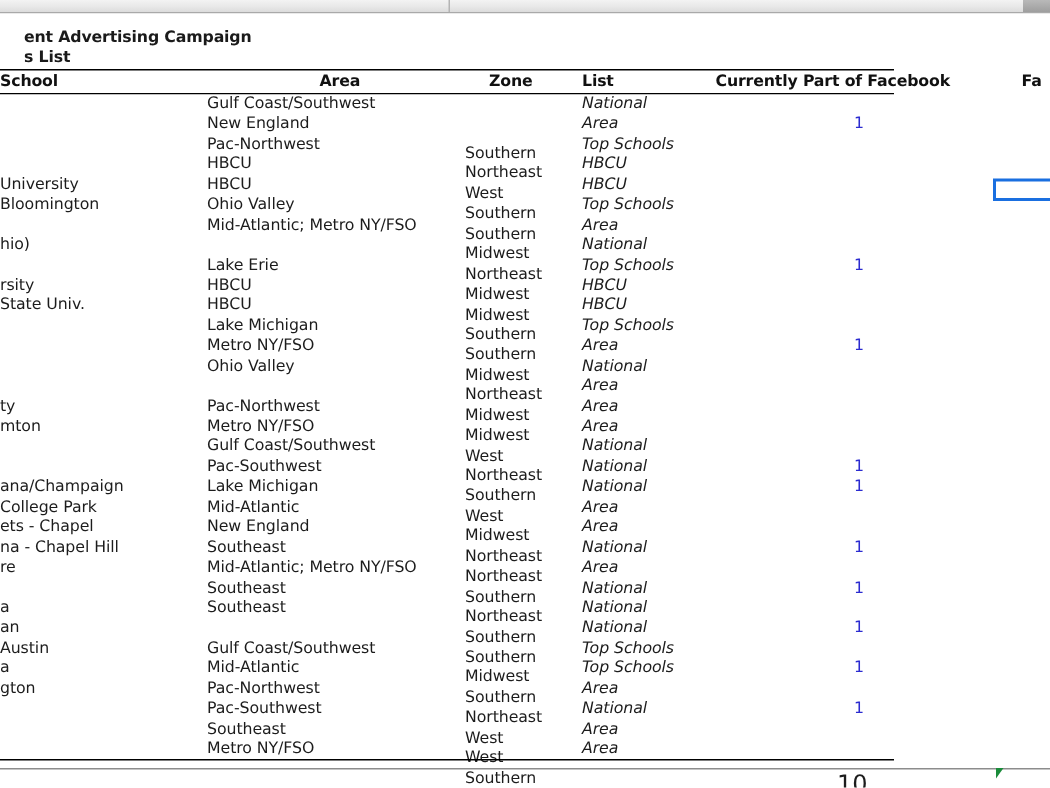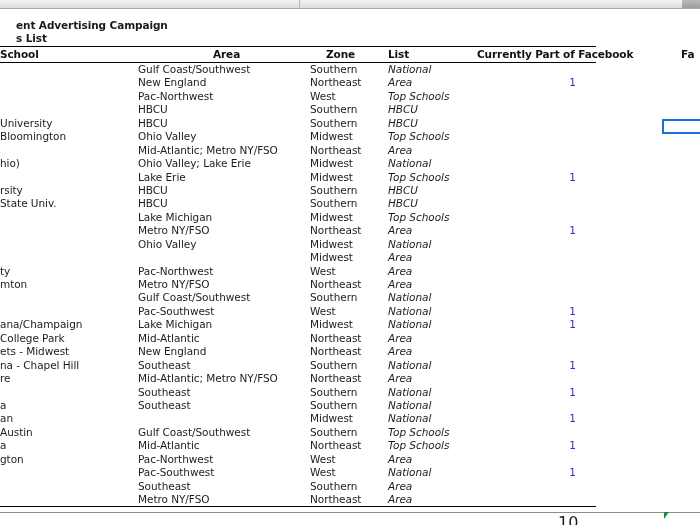--- a/index.html
+++ b/index.html
@@ -103,21 +103,21 @@
     position: absolute;
     top: 0;
     font-size: 10.5px;
     line-height: 13.45px;
     color: #1c1c1c;
     white-space: nowrap;
     letter-spacing: -0.05px;
   }
   .cell.school  { left: 0px;   }
   .cell.area    { left: 138px; }
-  .cell.zone    { left: 310px; }
+  .cell.zone    { left: 310px; margin-top: 33px; }
   .cell.group   { left: 388px; font-style: italic; }
   .cell.fb      { left: 560px; width: 16px; text-align: right;
                   color: #2b2bd0; }
 
   .tbl-bottom {
     position: relative;
     height: 0;
     border-top: 1.5px solid #000;
   }
 
@@ -233,21 +233,20 @@
           </div>
           <div class="row">
             <div class="cell school"></div>
             <div class="cell area">Mid-Atlantic; Metro NY/FSO</div>
             <div class="cell zone">Northeast</div>
             <div class="cell group">Area</div>
             <div class="cell fb"></div>
           </div>
           <div class="row">
             <div class="cell school">hio)</div>
-            <div class="cell area">Ohio Valley; Lake Erie</div>
             <div class="cell zone">Midwest</div>
             <div class="cell group">National</div>
             <div class="cell fb"></div>
           </div>
           <div class="row">
             <div class="cell school"></div>
             <div class="cell area">Lake Erie</div>
             <div class="cell zone">Midwest</div>
             <div class="cell group">Top Schools</div>
             <div class="cell fb">1</div>
@@ -329,21 +328,21 @@
             <div class="cell fb">1</div>
           </div>
           <div class="row">
             <div class="cell school">College Park</div>
             <div class="cell area">Mid-Atlantic</div>
             <div class="cell zone">Northeast</div>
             <div class="cell group">Area</div>
             <div class="cell fb"></div>
           </div>
           <div class="row">
-            <div class="cell school">ets - Midwest</div>
+            <div class="cell school">ets - Chapel</div>
             <div class="cell area">New England</div>
             <div class="cell zone">Northeast</div>
             <div class="cell group">Area</div>
             <div class="cell fb"></div>
           </div>
           <div class="row">
             <div class="cell school">na - Chapel Hill</div>
             <div class="cell area">Southeast</div>
             <div class="cell zone">Southern</div>
             <div class="cell group">National</div>

